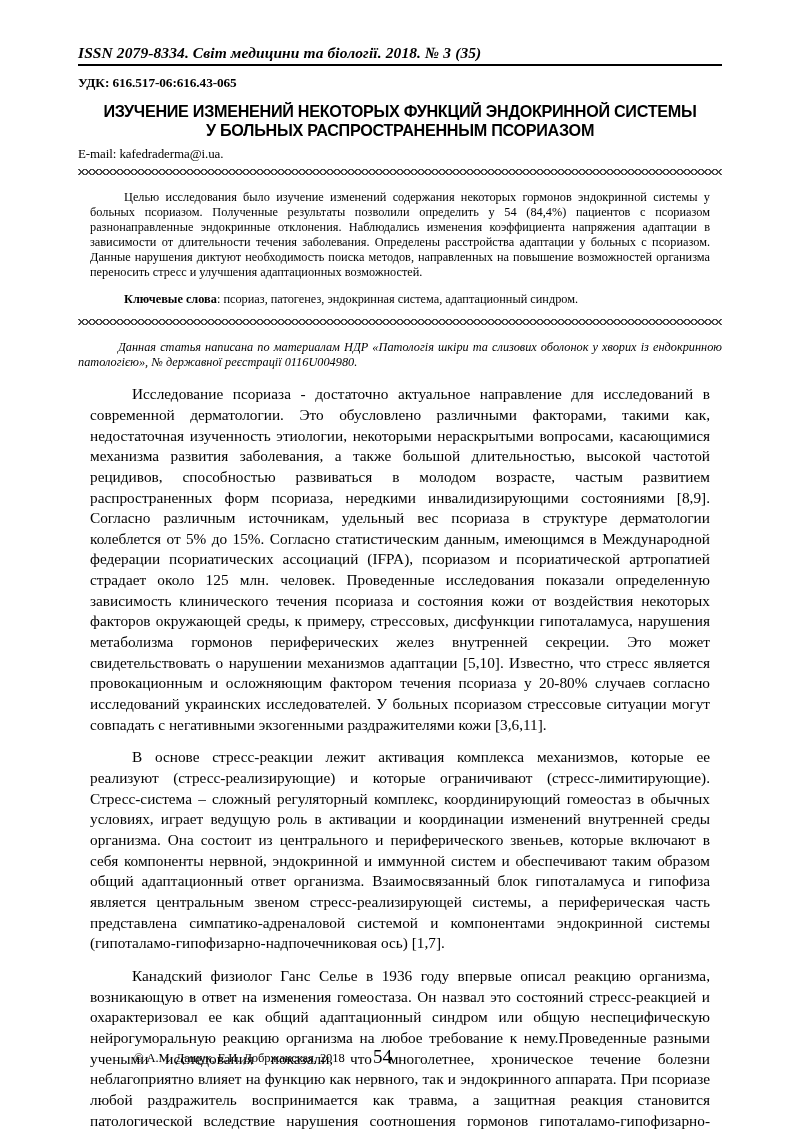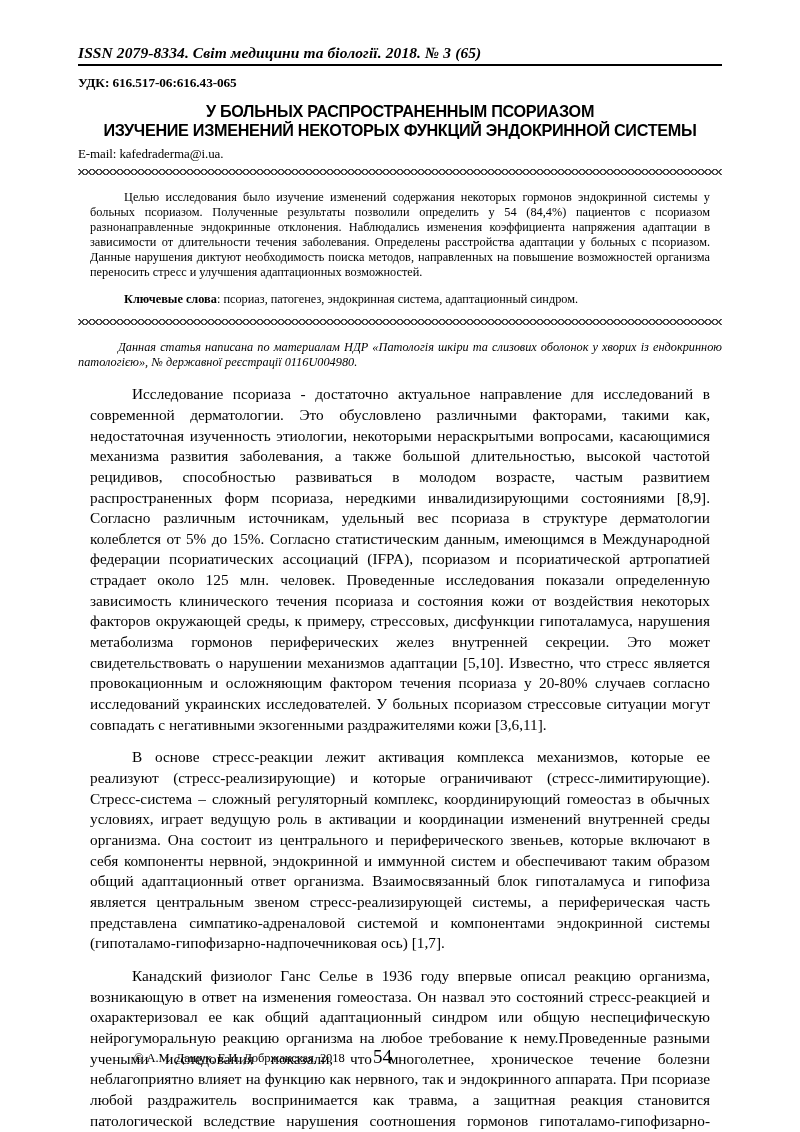--- a/index.html
+++ b/index.html
@@ -161,31 +161,31 @@
     left: 295px;
     top: -3px;
     font-size: 19px;
   }
 </style>
 </head>
 <body>
 
 <div class="page">
 
-  <div class="running-head">ISSN 2079-8334. Світ медицини та біології. 2018. № 3 (65)</div>
+  <div class="running-head">ISSN 2079-8334. Світ медицини та біології. 2018. № 3 (35)</div>
   <div class="head-rule"></div>
 
   <div class="idblock">
     <div>УДК: 616.517-06:616.43-065</div>
   </div>
 
 
   <div class="title">
+    <div>ИЗУЧЕНИЕ ИЗМЕНЕНИЙ НЕКОТОРЫХ ФУНКЦИЙ ЭНДОКРИННОЙ СИСТЕМЫ</div>
     <div>У БОЛЬНЫХ РАСПРОСТРАНЕННЫМ ПСОРИАЗОМ</div>
-    <div>ИЗУЧЕНИЕ ИЗМЕНЕНИЙ НЕКОТОРЫХ ФУНКЦИЙ ЭНДОКРИННОЙ СИСТЕМЫ</div>
   </div>
 
   <div class="email">E-mail: kafedraderma@i.ua.</div>
 
   <div class="zigzag top"></div>
 
   <div class="abstract">
     <p>Целью исследования было изучение изменений содержания некоторых гормонов эндокринной системы у больных псориазом. Полученные результаты позволили определить у 54 (84,4%) пациентов с псориазом разнонаправленные эндокринные отклонения. Наблюдались изменения коэффициента напряжения адаптации в зависимости от длительности течения заболевания. Определены расстройства адаптации у больных с псориазом. Данные нарушения диктуют необходимость поиска методов, направленных на повышение возможностей организма переносить стресс и улучшения адаптационных возможностей.</p>
     <p class="kw"><b>Ключевые слова</b><span>: псориаз, патогенез, эндокринная система, адаптационный синдром.</span></p>
   </div>

